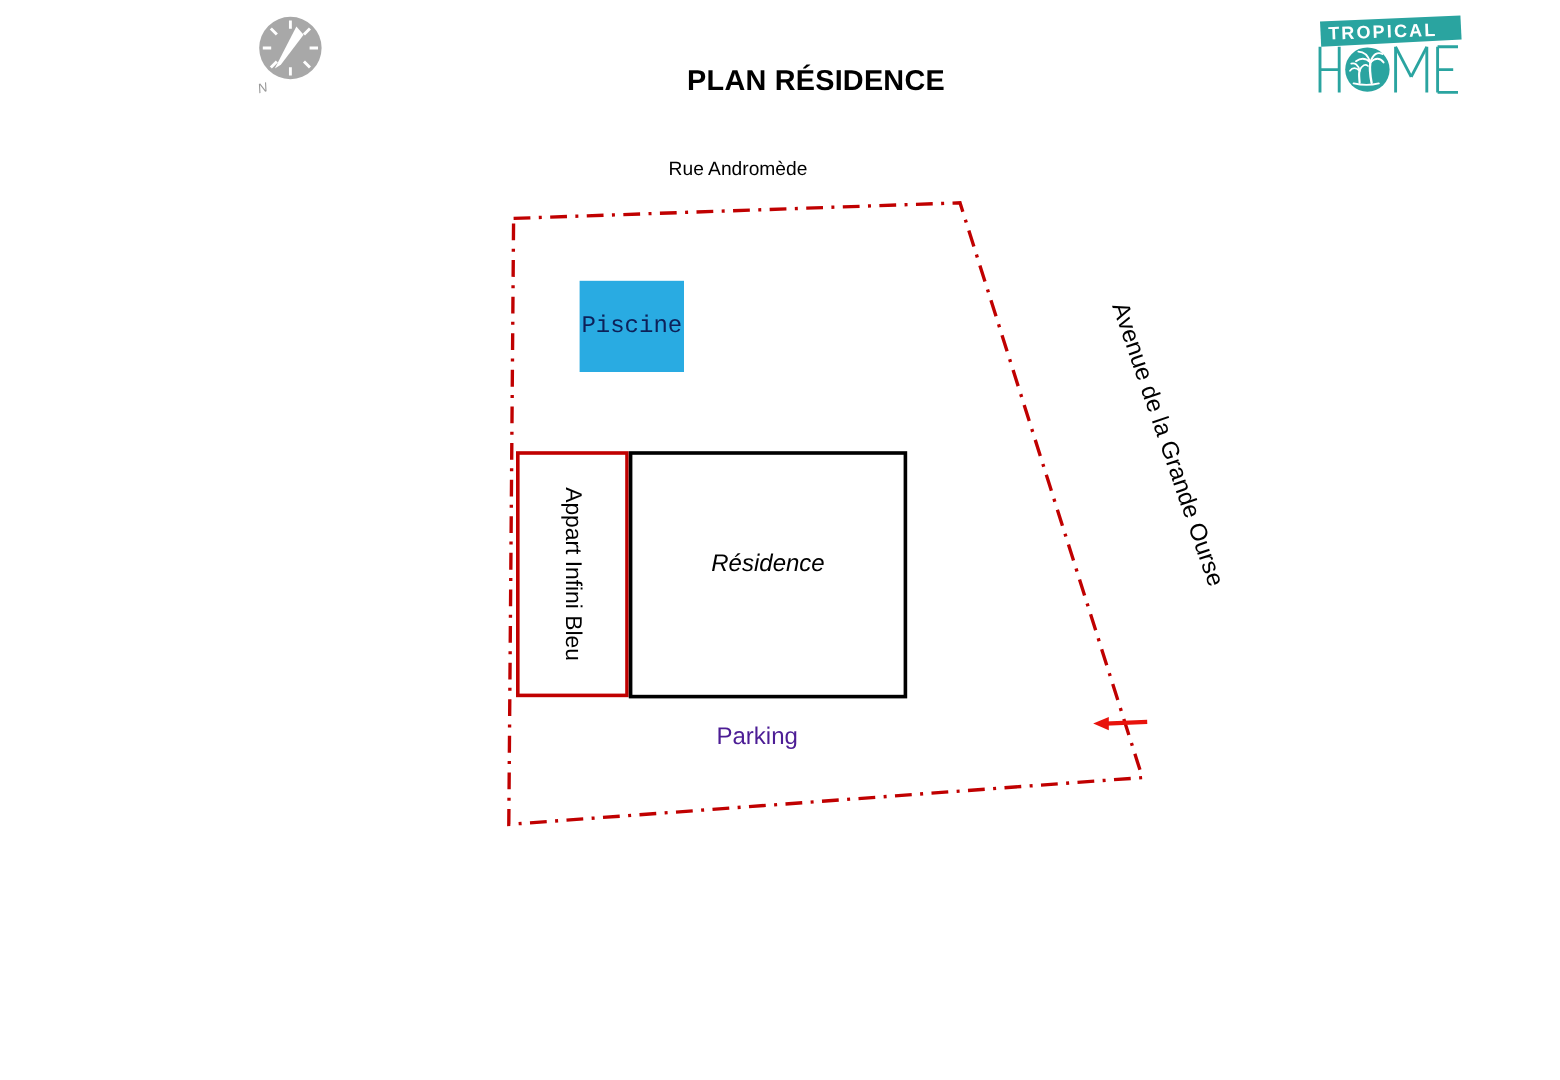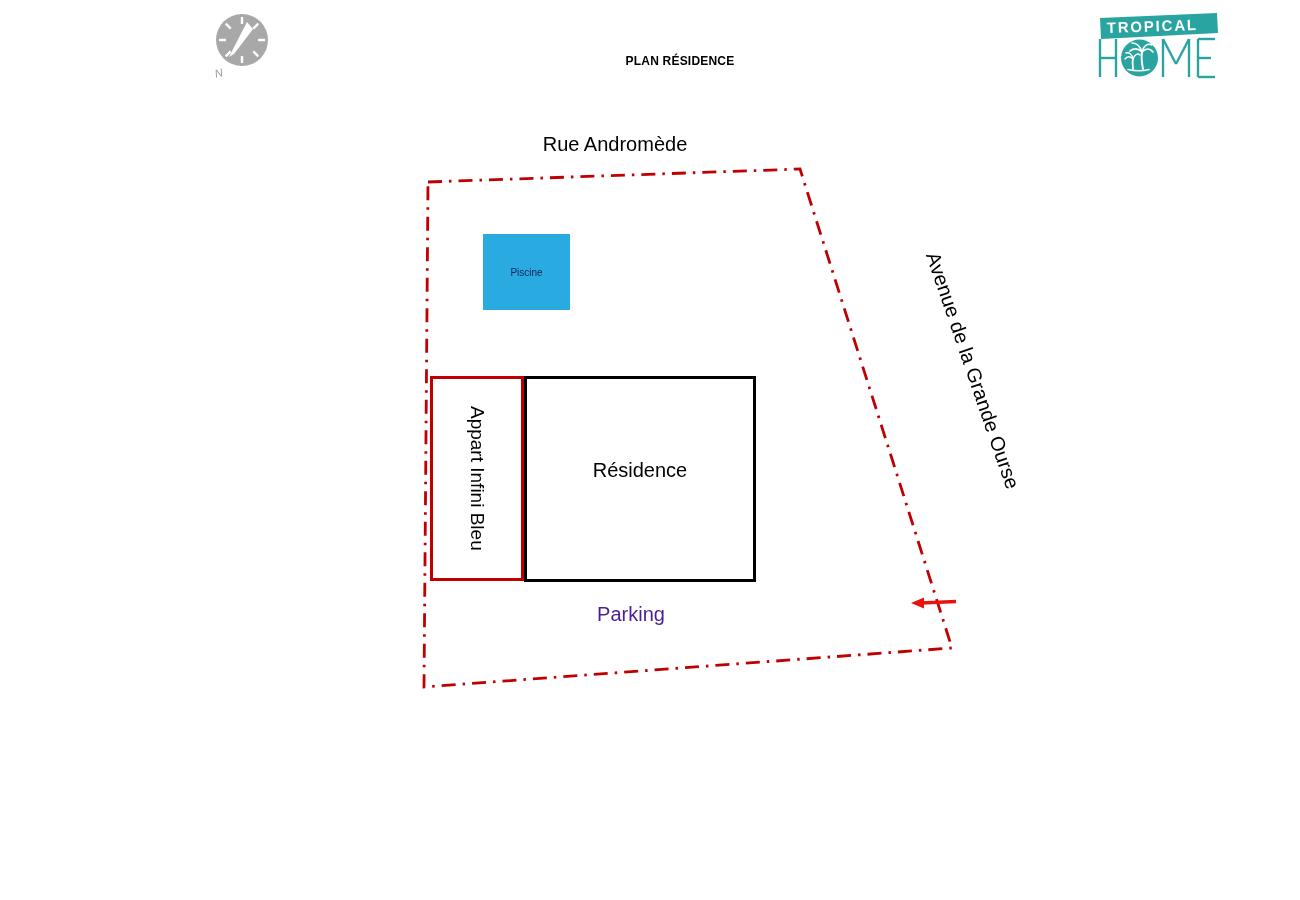--- a/index.html
+++ b/index.html
@@ -3,45 +3,45 @@
 <meta charset="utf-8">
 <style>
   html,body{margin:0;padding:0;background:#fff;}
   body{font-family:"Liberation Sans", sans-serif;}
   #canvas{position:relative;width:1300px;height:900px;background:#ffffff;overflow:hidden;}
 
   .abs{position:absolute;}
 
   
   .plan-title{left:540px;top:54px;width:280px;text-align:center;
-    font-size:12px;font-weight:bold;color:#000;letter-spacing:.2px;}
+    font-size:24px;font-weight:bold;color:#000;letter-spacing:.2px;}
 
   
-  .street-top{left:515px;top:133px;width:200px;text-align:center;font-size:20px;color:#000;}
+  .street-top{left:515px;top:133px;width:200px;text-align:center;font-size:16px;color:#000;}
   .street-right{left:836px;top:358px;width:270px;height:26px;text-align:center;
     font-size:20px;color:#000;transform:rotate(71deg);transform-origin:center center;}
 
   
   .overlay{left:0;top:0;}
 
   
   .pool{left:483px;top:234px;width:87px;height:76px;background:#29ABE2;
     display:flex;align-items:center;justify-content:center;}
-  .pool-label{font-size:10px;color:#0D2058;}
+  .pool-label{font-size:20px;color:#0D2058;font-family:Liberation Mono, monospace;}
 
   
   .apartment{left:430px;top:376px;width:94px;height:205px;background:#fff;
     border:3px solid #C00000;box-sizing:border-box;
     display:flex;align-items:center;justify-content:center;}
   .apartment-label{writing-mode:vertical-rl;font-size:19px;color:#000;white-space:nowrap;}
 
   
   .residence{left:524px;top:376px;width:232px;height:206px;background:#fff;
     border:3px solid #000;box-sizing:border-box;
-    display:flex;align-items:center;justify-content:center;padding-bottom:18px;}
+    display:flex;align-items:center;justify-content:center;padding-bottom:18px;font-style:italic;}
   .residence-label{font-size:20px;color:#000;}
 
   .parking-label{left:556px;top:603px;width:150px;text-align:center;font-size:20px;color:#4c1d95;}
 
   
   .compass{left:214px;top:12px;}
   .compass-n{fill:#9A9A9A;font-size:11px;font-style:italic;}
 
   
   .logo{left:1095px;top:10px;}

